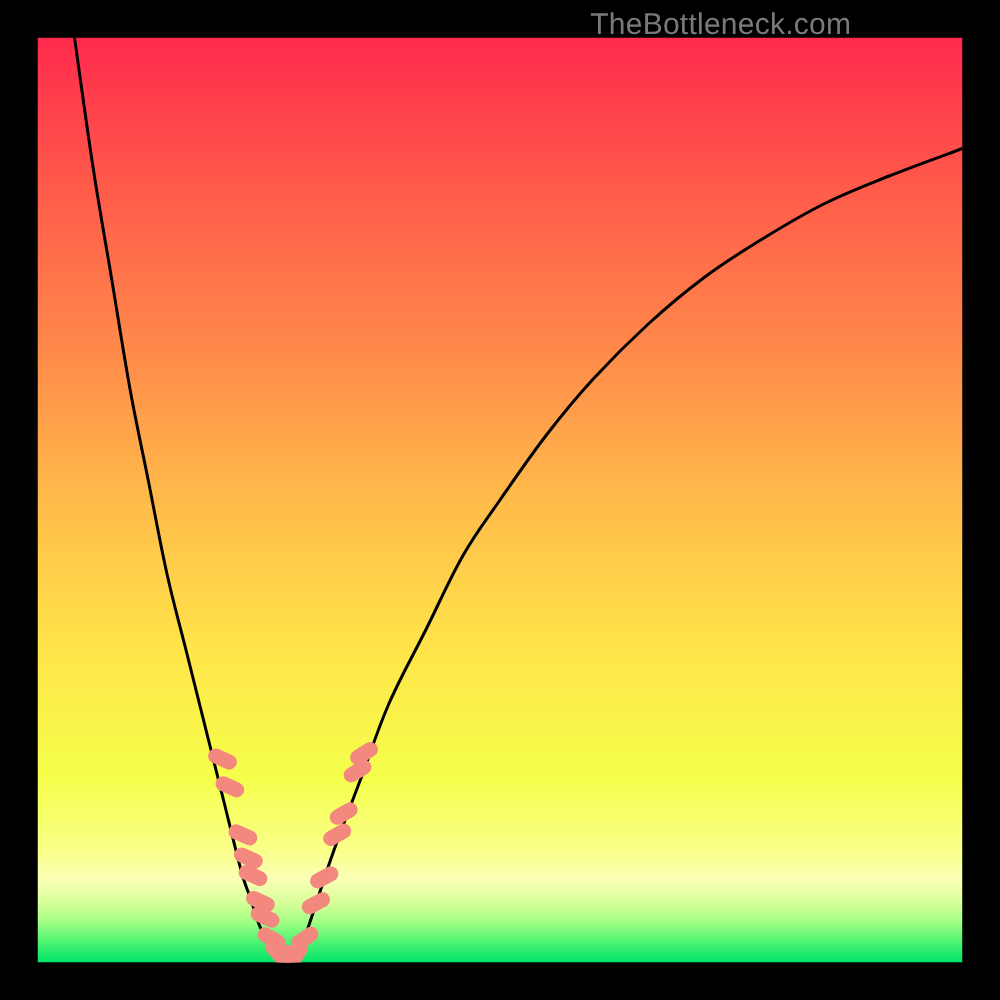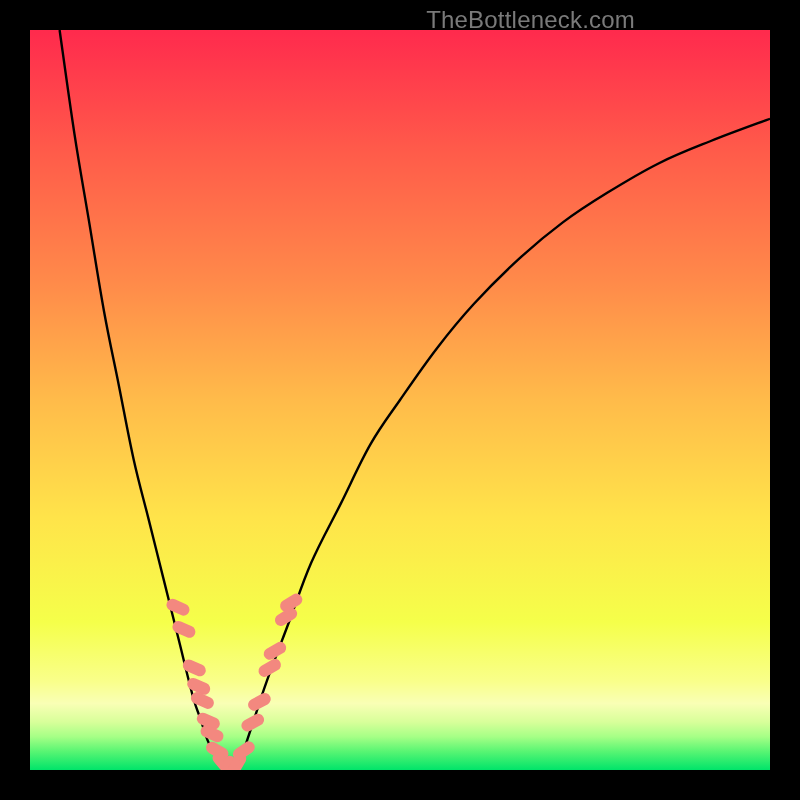--- a/index.html
+++ b/index.html
@@ -11,20 +11,21 @@
     background: #000;
     font-family: Arial, Helvetica, sans-serif;
   }
   .frame {
     position: absolute;
     left: 0;
     top: 0;
     width: 647px;
     height: 800px;
     background: #000;
+    padding-left: 46px;
   }
   .plot-area {
     position: absolute;
     left: 30px;
     top: 30px;
     width: 740px;
     height: 740px;
   }
   .watermark {
     position: absolute;

